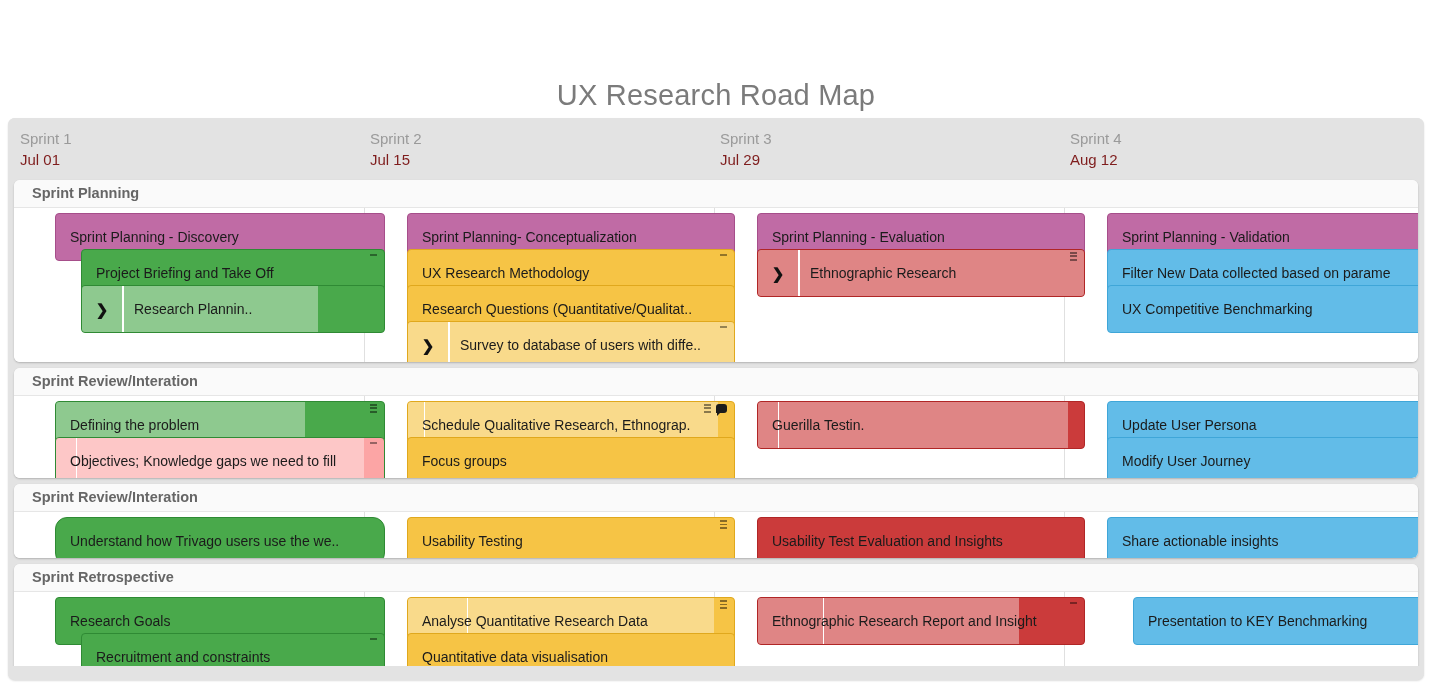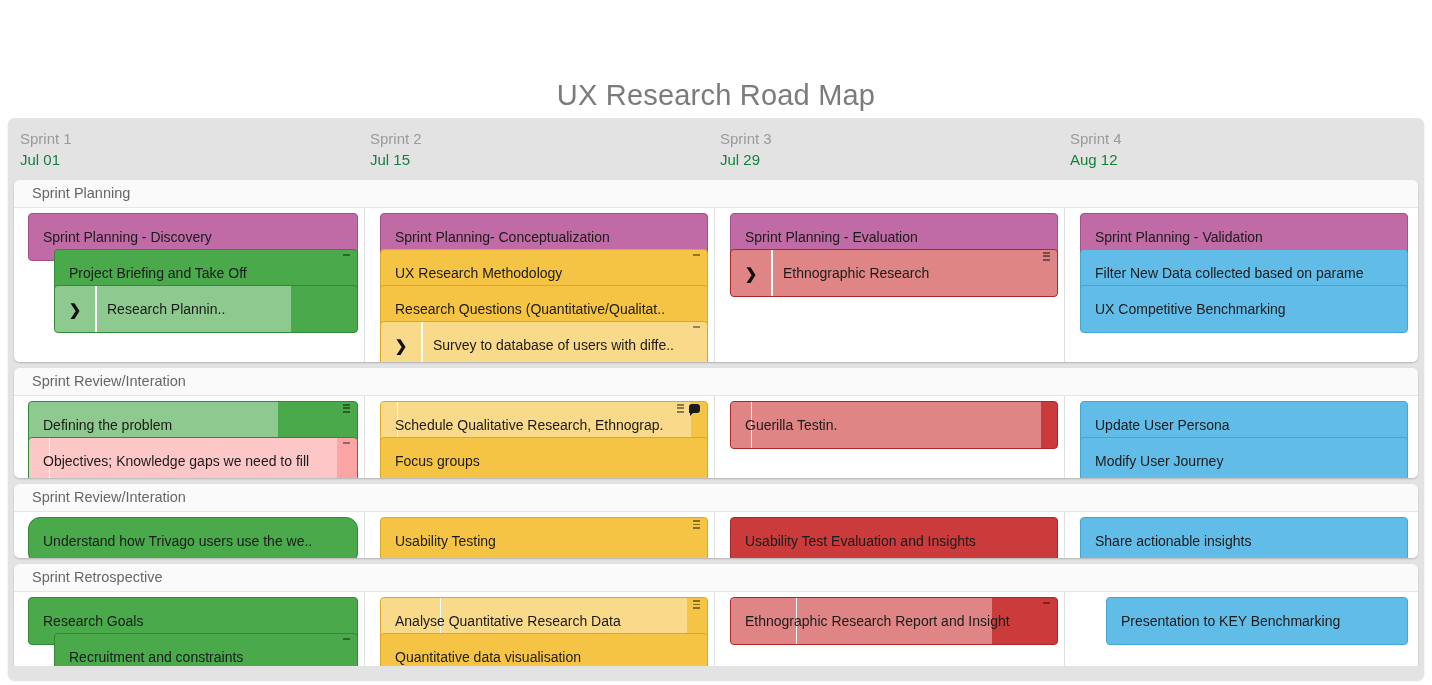--- a/index.html
+++ b/index.html
@@ -49,37 +49,37 @@
     height: 62px;
     background: #e3e3e3;
   }
   .sprint-col {
     position: absolute;
     top: 10px;
     color: #9a9a9a;
     font-size: 15px;
     line-height: 21px;
   }
-  .sprint-col .s-date { color: #15803d; }
+  .sprint-col .s-date { color: #7f1d1d; }
 
   
   .group {
     position: relative;
     margin: 0 6px 6px 6px;
     background: #ffffff;
     border-radius: 6px;
     box-shadow: 0 1px 2px rgba(0,0,0,0.22);
     overflow: hidden;
   }
   .group-title {
     height: 27px;
     line-height: 27px;
     padding-left: 18px;
     font-size: 14.5px;
-    font-weight: normal;
+    font-weight: bold;
     color: #666666;
     background: #fafafa;
     border-bottom: 1px solid #e6e6e6;
   }
   .group-body {
     position: relative;
     background: #ffffff;
   }
   
   .col-div {
@@ -92,20 +92,21 @@
 
   
   .bar {
     position: absolute;
     height: 48px;
     border-radius: 4px;
     border: 1px solid rgba(0,0,0,0.18);
     box-sizing: border-box;
     overflow: hidden;
     cursor: pointer;
+    margin-left: 27px;
   }
   .bar .fill {
     position: absolute;
     left: 0; top: 0; bottom: 0;
     background: rgba(255,255,255,0.38);
   }
   .bar .marker {
     position: absolute;
     top: 0; bottom: 0;
     width: 1px;

